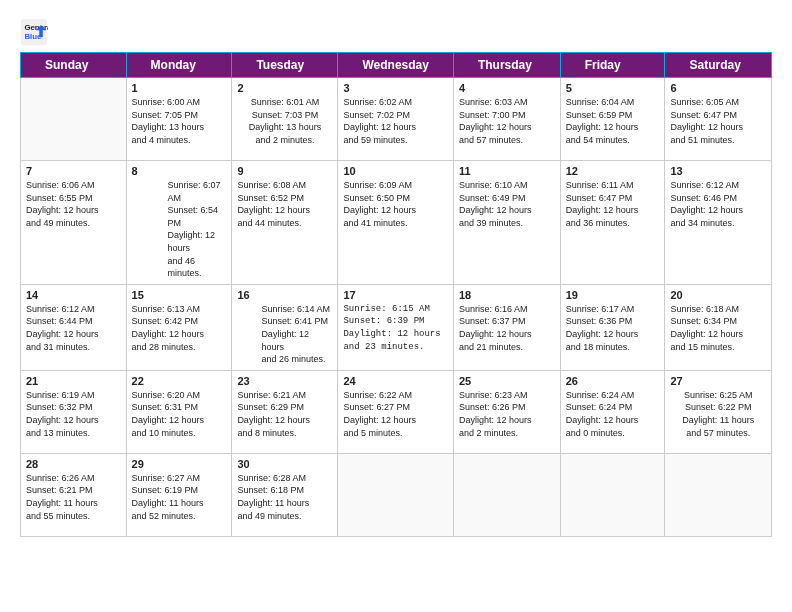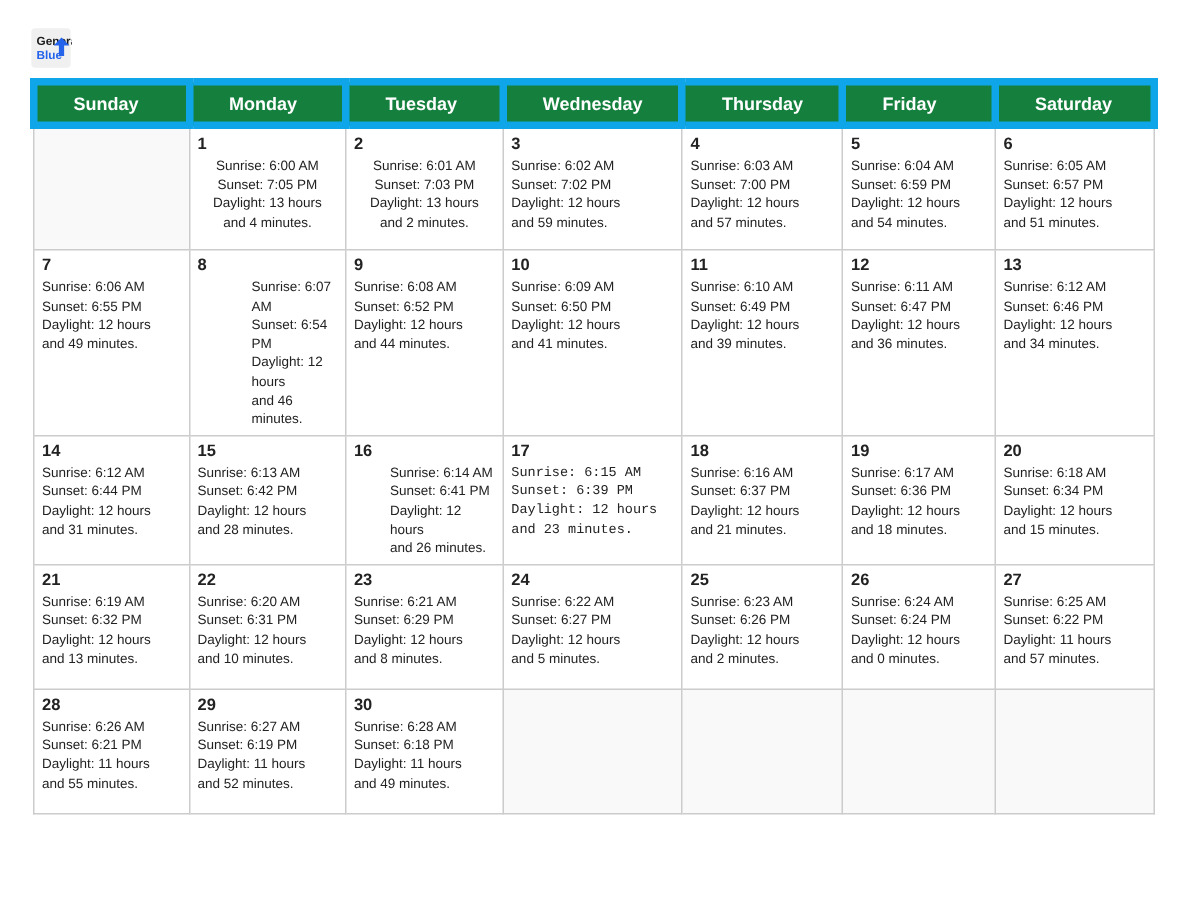--- a/index.html
+++ b/index.html
@@ -43,27 +43,27 @@
     .subtitle {
       font-size: 13px;
       color: #333;
     }
     .calendar {
       width: 100%;
       border-collapse: collapse;
       margin-top: 6px;
     }
     .calendar thead tr th {
-      background: #15803d;
+      background: #701a75;
       color: #fff;
       font-size: 12px;
       font-weight: bold;
       padding: 5px 24px;
       text-align: left;
-      border: 5px solid #0ea5e9;
+      border: 1px solid #0ea5e9;
     }
     .calendar tbody tr td {
       border: 1px solid #ccc;
       vertical-align: top;
       padding: 4px 5px;
       font-size: 9.5px;
       color: #222;
       width: calc(100% / 7);
       height: 83px;
     }
@@ -111,21 +111,21 @@
           <th>Thursday</th>
           <th>Friday</th>
           <th>Saturday</th>
         </tr>
     </thead>
     <tbody id="calendar-body">
     <tr>
           <td class="empty-cell"></td>
           <td>
             <span class="day-num">1</span>
-            <div class="day-info" style="white-space: pre-line; text-align: center;">Sunrise: 6:00 AM
+            <div class="day-info" style="white-space: pre-line;">Sunrise: 6:00 AM
 Sunset: 7:05 PM
 Daylight: 13 hours
 and 4 minutes.</div>
           </td>
           <td>
             <span class="day-num">2</span>
             <div class="day-info" style="white-space: pre-line; text-align: center;">Sunrise: 6:01 AM
 Sunset: 7:03 PM
 Daylight: 13 hours
 and 2 minutes.</div>
@@ -147,21 +147,21 @@
           <td>
             <span class="day-num">5</span>
             <div class="day-info" style="white-space: pre-line;">Sunrise: 6:04 AM
 Sunset: 6:59 PM
 Daylight: 12 hours
 and 54 minutes.</div>
           </td>
           <td>
             <span class="day-num">6</span>
             <div class="day-info" style="white-space: pre-line;">Sunrise: 6:05 AM
-Sunset: 6:57 PM
+Sunset: 6:47 PM
 Daylight: 12 hours
 and 51 minutes.</div>
           </td>
         </tr>
         <tr>
           <td>
             <span class="day-num">7</span>
             <div class="day-info" style="white-space: pre-line;">Sunrise: 6:06 AM
 Sunset: 6:55 PM
 Daylight: 12 hours
@@ -299,21 +299,21 @@
           </td>
           <td>
             <span class="day-num">26</span>
             <div class="day-info" style="white-space: pre-line;">Sunrise: 6:24 AM
 Sunset: 6:24 PM
 Daylight: 12 hours
 and 0 minutes.</div>
           </td>
           <td>
             <span class="day-num">27</span>
-            <div class="day-info" style="white-space: pre-line;">Sunrise: 6:25 AM
+            <div class="day-info" style="white-space: pre-line; text-align: center;">Sunrise: 6:25 AM
 Sunset: 6:22 PM
 Daylight: 11 hours
 and 57 minutes.</div>
           </td>
         </tr>
         <tr>
           <td>
             <span class="day-num">28</span>
             <div class="day-info" style="white-space: pre-line;">Sunrise: 6:26 AM
 Sunset: 6:21 PM

